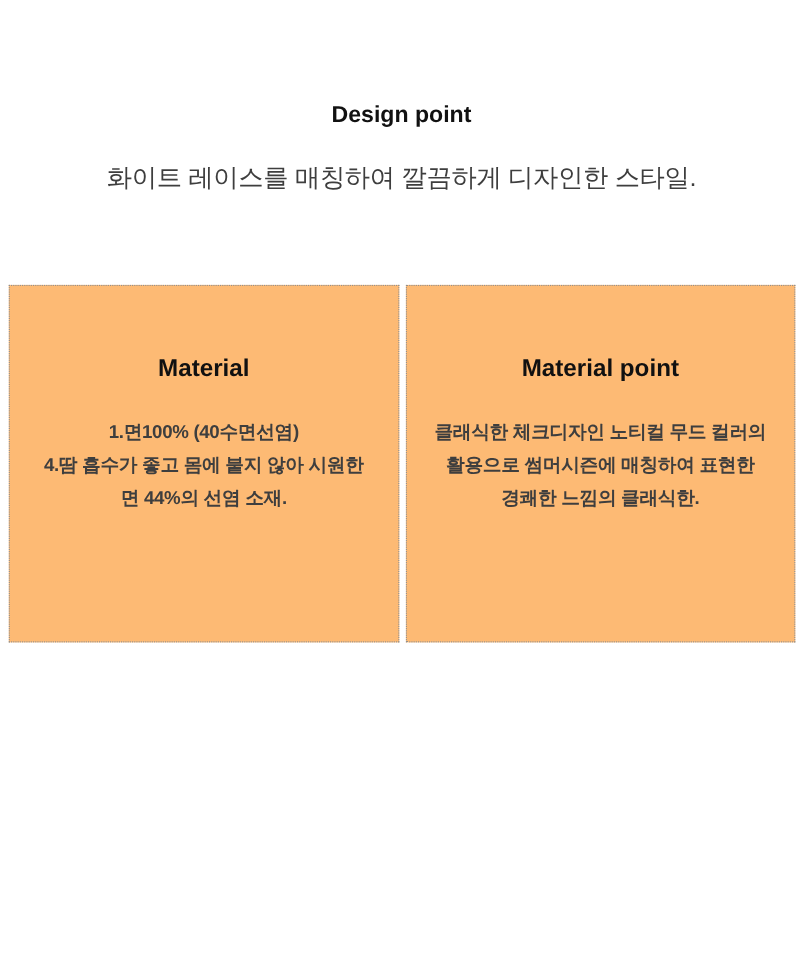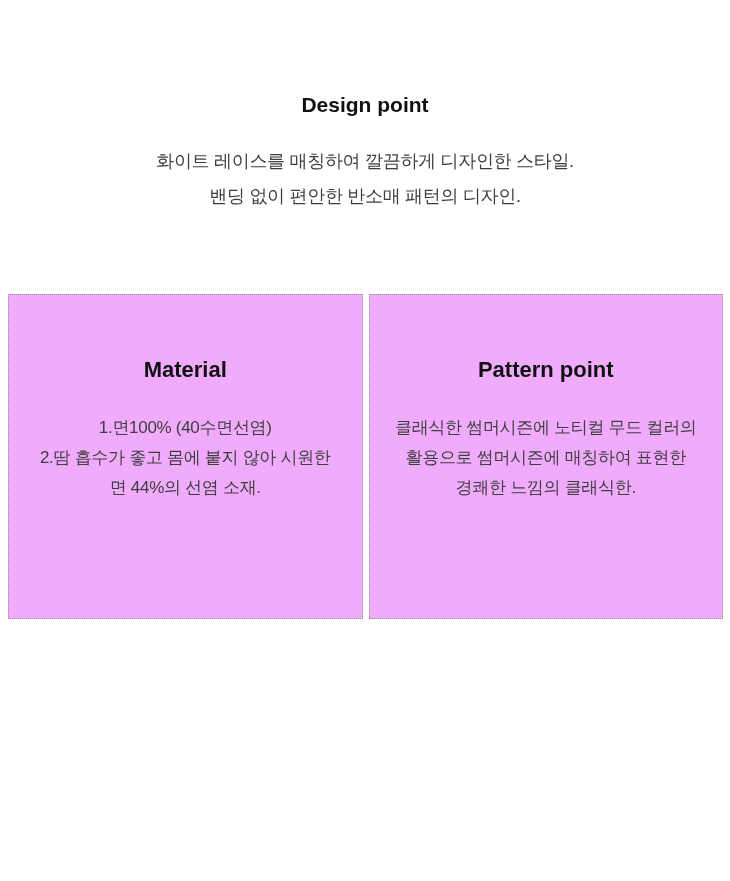--- a/index.html
+++ b/index.html
@@ -30,80 +30,80 @@
     text-align: center;
   }
   .design-heading {
     margin-top: 92px;
     font-size: 21px;
     line-height: 26px;
     font-weight: 600;
     color: #111111;
   }
   .design-line {
-    font-size: 18px;
+    font-size: 23px;
     line-height: 35px;
     color: #3e3e3e;
     letter-spacing: -0.3px;
   }
   .design-line.first { margin-top: 26px; }
   .info-boxes {
     display: flex;
     gap: 6px;
     margin: 80px 7px 0 8px;
   }
   .info-box {
     flex: 1;
     height: 325px;
     border: 1px dotted #909090;
-    background: #f0abfc;
+    background: #fdba74;
     text-align: center;
     padding-top: 62px;
   }
   .box-heading {
     font-size: 22px;
     line-height: 26px;
     font-weight: 600;
     color: #111111;
   }
   .box-body { margin-top: 30px; }
   .box-body p {
     font-size: 17px;
     line-height: 30px;
     color: #3e3e3e;
     letter-spacing: -0.3px;
+    font-weight: bold;
   }
 </style>
 </head>
 <body>
 
 <div class="page">
 
 
   <section class="design-section">
     <h2 class="design-heading">Design point</h2>
     <p class="design-line first">화이트 레이스를 매칭하여 깔끔하게 디자인한 스타일.</p>
-    <p class="design-line">밴딩 없이 편안한 반소매 패턴의 디자인.</p>
   </section>
 
   <div class="info-boxes">
 
     <div class="info-box">
       <h3 class="box-heading">Material</h3>
       <div class="box-body">
         <p>1.면100% (40수면선염)</p>
-        <p>2.땀 흡수가 좋고 몸에 붙지 않아 시원한</p>
+        <p>4.땀 흡수가 좋고 몸에 붙지 않아 시원한</p>
         <p>면 44%의 선염 소재.</p>
       </div>
     </div>
 
     <div class="info-box">
-      <h3 class="box-heading">Pattern point</h3>
+      <h3 class="box-heading">Material point</h3>
       <div class="box-body">
-        <p>클래식한 썸머시즌에 노티컬 무드 컬러의</p>
+        <p>클래식한 체크디자인 노티컬 무드 컬러의</p>
         <p>활용으로 썸머시즌에 매칭하여 표현한</p>
         <p>경쾌한 느낌의 클래식한.</p>
       </div>
     </div>
 
   </div>
 
 </div>
 
 </body></html>

